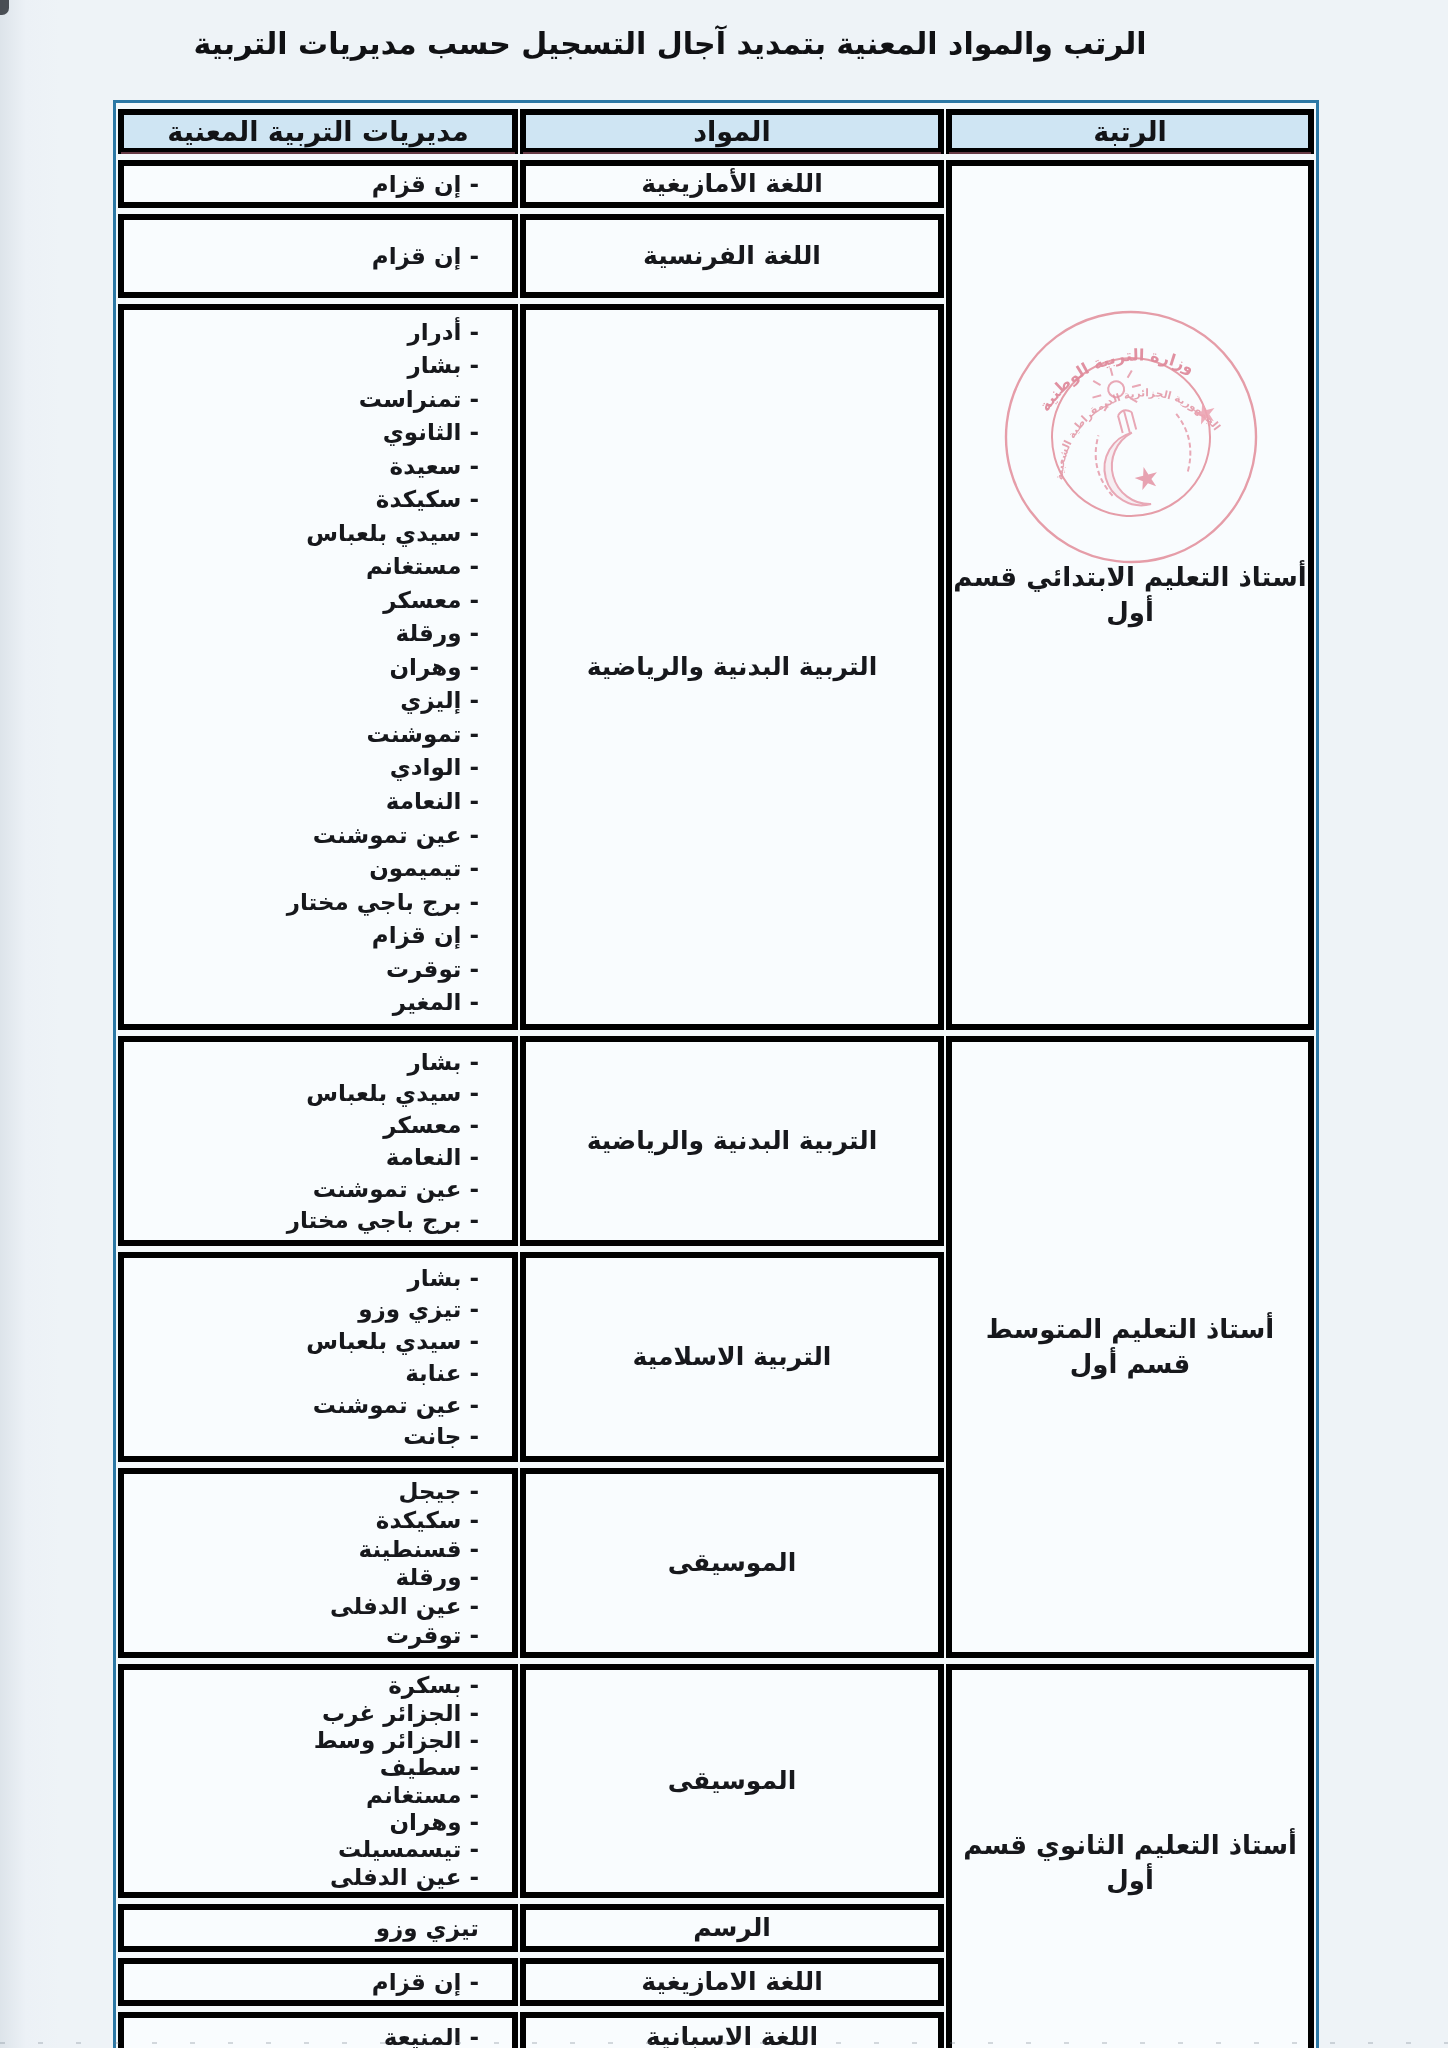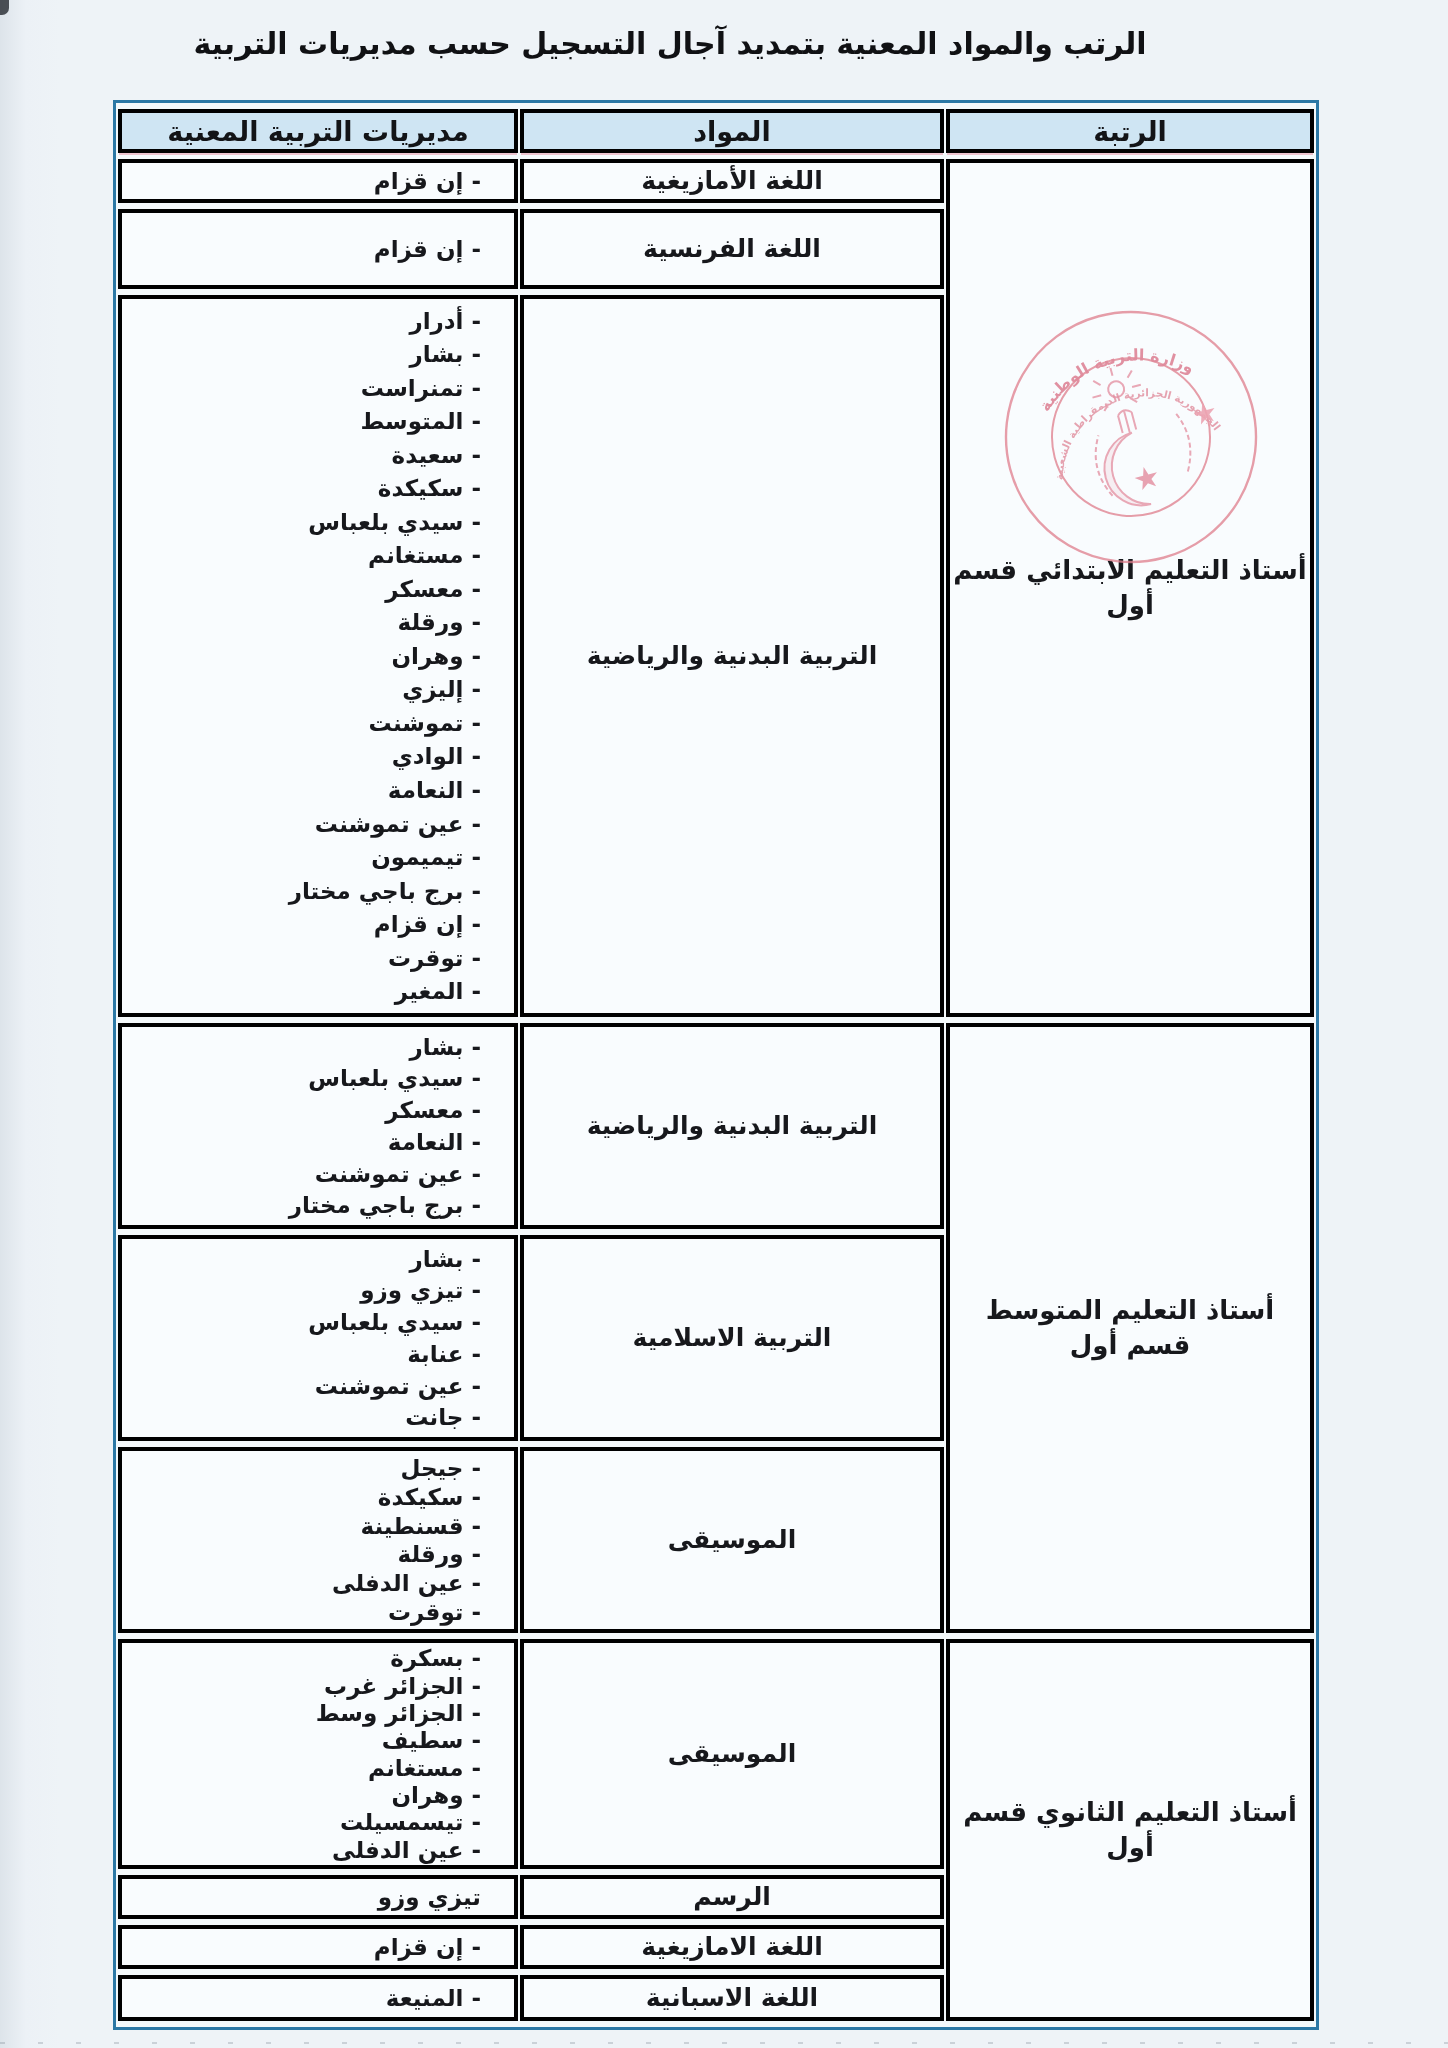--- a/index.html
+++ b/index.html
@@ -16,21 +16,21 @@
   .page-title{
     position:absolute;top:26px;left:111px;width:1206px;text-align:center;
     font-size:30px;letter-spacing:.5px;transform:translateX(-44px);color:#101114;
   }
 
   .table-wrap{
     position:absolute;top:100px;left:113px;width:1206px;
     border:3px solid #2c78a5;background:rgba(250,253,255,.55);box-sizing:border-box;
   }
   table{width:100%;border-collapse:separate;border-spacing:2px 6px;direction:rtl;table-layout:fixed;}
-  th,td{border:4px solid #000000;background:#f9fcfe;padding:1px;box-sizing:border-box;}
+  th,td{border:6px solid #000000;background:#f9fcfe;padding:1px;box-sizing:border-box;}
   th{
     height:44px;background:#cfe5f3;font-size:27px;text-align:center;vertical-align:middle;
     position:relative;color:#131417;
   }
   th::after{ 
     content:"";position:absolute;left:-3px;right:-3px;bottom:-6px;height:2px;
     background:rgba(226,128,150,.45);
   }
   .rank-cell{text-align:center;vertical-align:middle;font-size:26px;}
   .subject-cell{text-align:center;vertical-align:middle;font-size:25px;}
@@ -103,21 +103,21 @@
         </tr>
         <tr class="row-0-2">
           <td class="subject-cell">
             <div class="subject-text">التربية البدنية والرياضية</div>
           </td>
           <td class="dir-cell">
             <div class="dir-list">
               <div class="dir-item">- أدرار</div>
               <div class="dir-item">- بشار</div>
               <div class="dir-item">- تمنراست</div>
-              <div class="dir-item">- المتوسط</div>
+              <div class="dir-item">- الثانوي</div>
               <div class="dir-item">- سعيدة</div>
               <div class="dir-item">- سكيكدة</div>
               <div class="dir-item">- سيدي بلعباس</div>
               <div class="dir-item">- مستغانم</div>
               <div class="dir-item">- معسكر</div>
               <div class="dir-item">- ورقلة</div>
               <div class="dir-item">- وهران</div>
               <div class="dir-item">- إليزي</div>
               <div class="dir-item">- تموشنت</div>
               <div class="dir-item">- الوادي</div>

